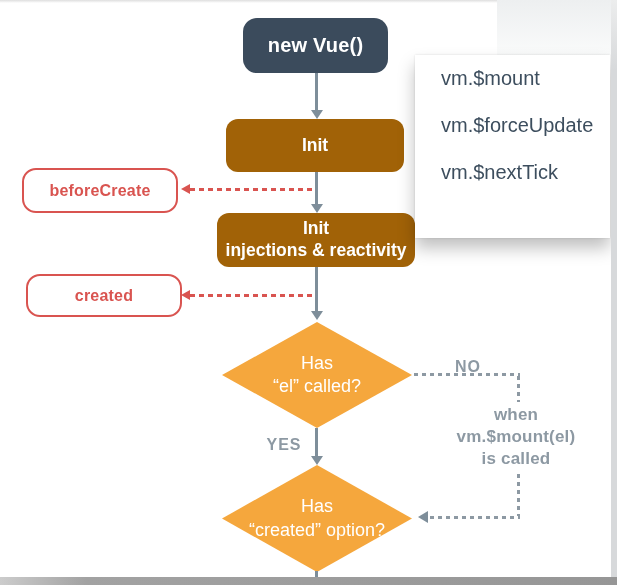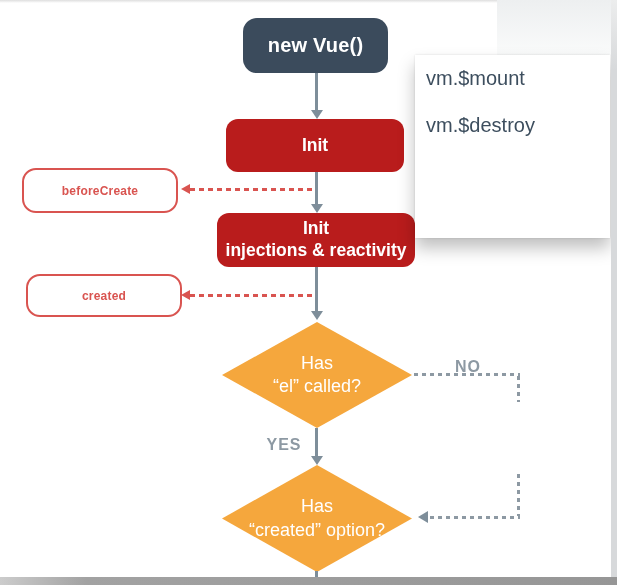--- a/index.html
+++ b/index.html
@@ -13,28 +13,28 @@
     background:linear-gradient(to bottom,#edeff0,#fafbfb); }
   .right-strip{ position:absolute; left:611px; top:0; width:6px; height:585px;
     background:linear-gradient(to bottom,#eceded,#d7d9db 12%,#d7d9db); }
   .bottom-bar{ position:absolute; left:0; top:577px; width:617px; height:8px;
     background:linear-gradient(to right,#cccccc,#a2a2a2 14%,#969696); }
 
   
   .node{ position:absolute; display:flex; flex-direction:column; align-items:center;
     justify-content:center; text-align:center; color:#fff; }
   .navy{ background:#3b4b5c; border-radius:14px; }
-  .green{ background:#b91c1c; border-radius:12px; }
+  .green{ background:#a16207; border-radius:12px; }
   .node .l1,.node .l2{ line-height:1.25; }
   .navy-label{ font-size:20px; font-weight:bold; letter-spacing:.2px; }
   .green-label{ font-size:17.5px; font-weight:600; }
 
   .hook{ position:absolute; background:#fff; border:2.5px solid #d95450; border-radius:14px;
     display:flex; align-items:center; justify-content:center;
-    color:#d95450; font-weight:bold; font-size:12px; letter-spacing:.2px; }
+    color:#d95450; font-weight:bold; font-size:16px; letter-spacing:.2px; }
 
   .diamond{ position:absolute; background:#f5a73d;
     clip-path:polygon(50% 0,100% 50%,50% 100%,0 50%);
     display:flex; flex-direction:column; align-items:center; justify-content:center;
     text-align:center; color:#fff; font-size:18px; font-weight:500; line-height:1.3; }
 
   
   .vline{ position:absolute; width:3px; background:#7e8e9a; }
   .ah-down{ position:absolute; width:0; height:0;
     border-left:6px solid transparent; border-right:6px solid transparent;
@@ -53,21 +53,21 @@
     border-right:10px solid #7e8e9a; }
 
   .glabel{ position:absolute; color:#8d99a3; font-weight:bold; font-size:16px;
     letter-spacing:1px; text-align:center; }
   .when{ position:absolute; color:#8d99a3; font-weight:bold; font-size:17px;
     line-height:1.28; text-align:center; letter-spacing:.2px; }
 
   
   .panel{ position:absolute; left:415px; top:55px; width:195px; height:183px; background:#fff;
     box-shadow:0 10px 16px rgba(0,0,0,.25), 0 0 2px rgba(0,0,0,.12); }
-  .panel .item{ height:47px; line-height:47px; padding-left:11px;
+  .panel .item{ height:47px; line-height:47px; padding-left:26px;
     color:#3d4e5e; font-size:20px; white-space:nowrap; }
 
   .watermark{ position:absolute; left:400px; top:548px; width:208px; text-align:right;
     color:#c3c3c3; font-size:20px; }
 </style>
 </head>
 <body>
 
 <div id="stage">
 
@@ -110,36 +110,42 @@
 
   <div class="diamond" style="left:222px; top:322px; width:190px; height:106px;">
     <span>Has</span>
     <span>“el” called?</span>
   </div>
 
   <div class="glabel" style="left:444px; top:358px; width:48px;">NO</div>
   <div class="gdash-h" style="left:414px; top:373px; width:106px;"></div>
   <div class="gdash-v" style="left:517px; top:376px; height:26px;"></div>
 
+  <div class="when" style="left:430px; top:404px; width:172px;">
+    <div>when</div>
+    <div>vm.$mount(el)</div>
+    <div>is called</div>
+  </div>
 
   <div class="gdash-v" style="left:517px; top:474px; height:42px;"></div>
   <div class="gdash-h" style="left:430px; top:516px; width:90px;"></div>
   <div class="g-ah-left" style="left:418px; top:511px;"></div>
 
   <div class="glabel" style="left:258px; top:436px; width:52px;">YES</div>
   <div class="vline" style="left:315px; top:428px; height:28px;"></div>
   <div class="ah-down" style="left:311px; top:456px;"></div>
 
   <div class="diamond" style="left:222px; top:465px; width:190px; height:107px;">
     <span>Has</span>
     <span>“created” option?</span>
   </div>
   <div class="vline" style="left:315px; top:571px; height:7px;"></div>
 
   <div class="panel">
     <div class="item">vm.$mount</div>
-    <div class="item">vm.$destroy</div>
+    <div class="item">vm.$forceUpdate</div>
+    <div class="item">vm.$nextTick</div>
   </div>
 
 
   <div class="right-strip"></div>
   <div class="bottom-bar"></div>
 </div>
 
 </body></html>

